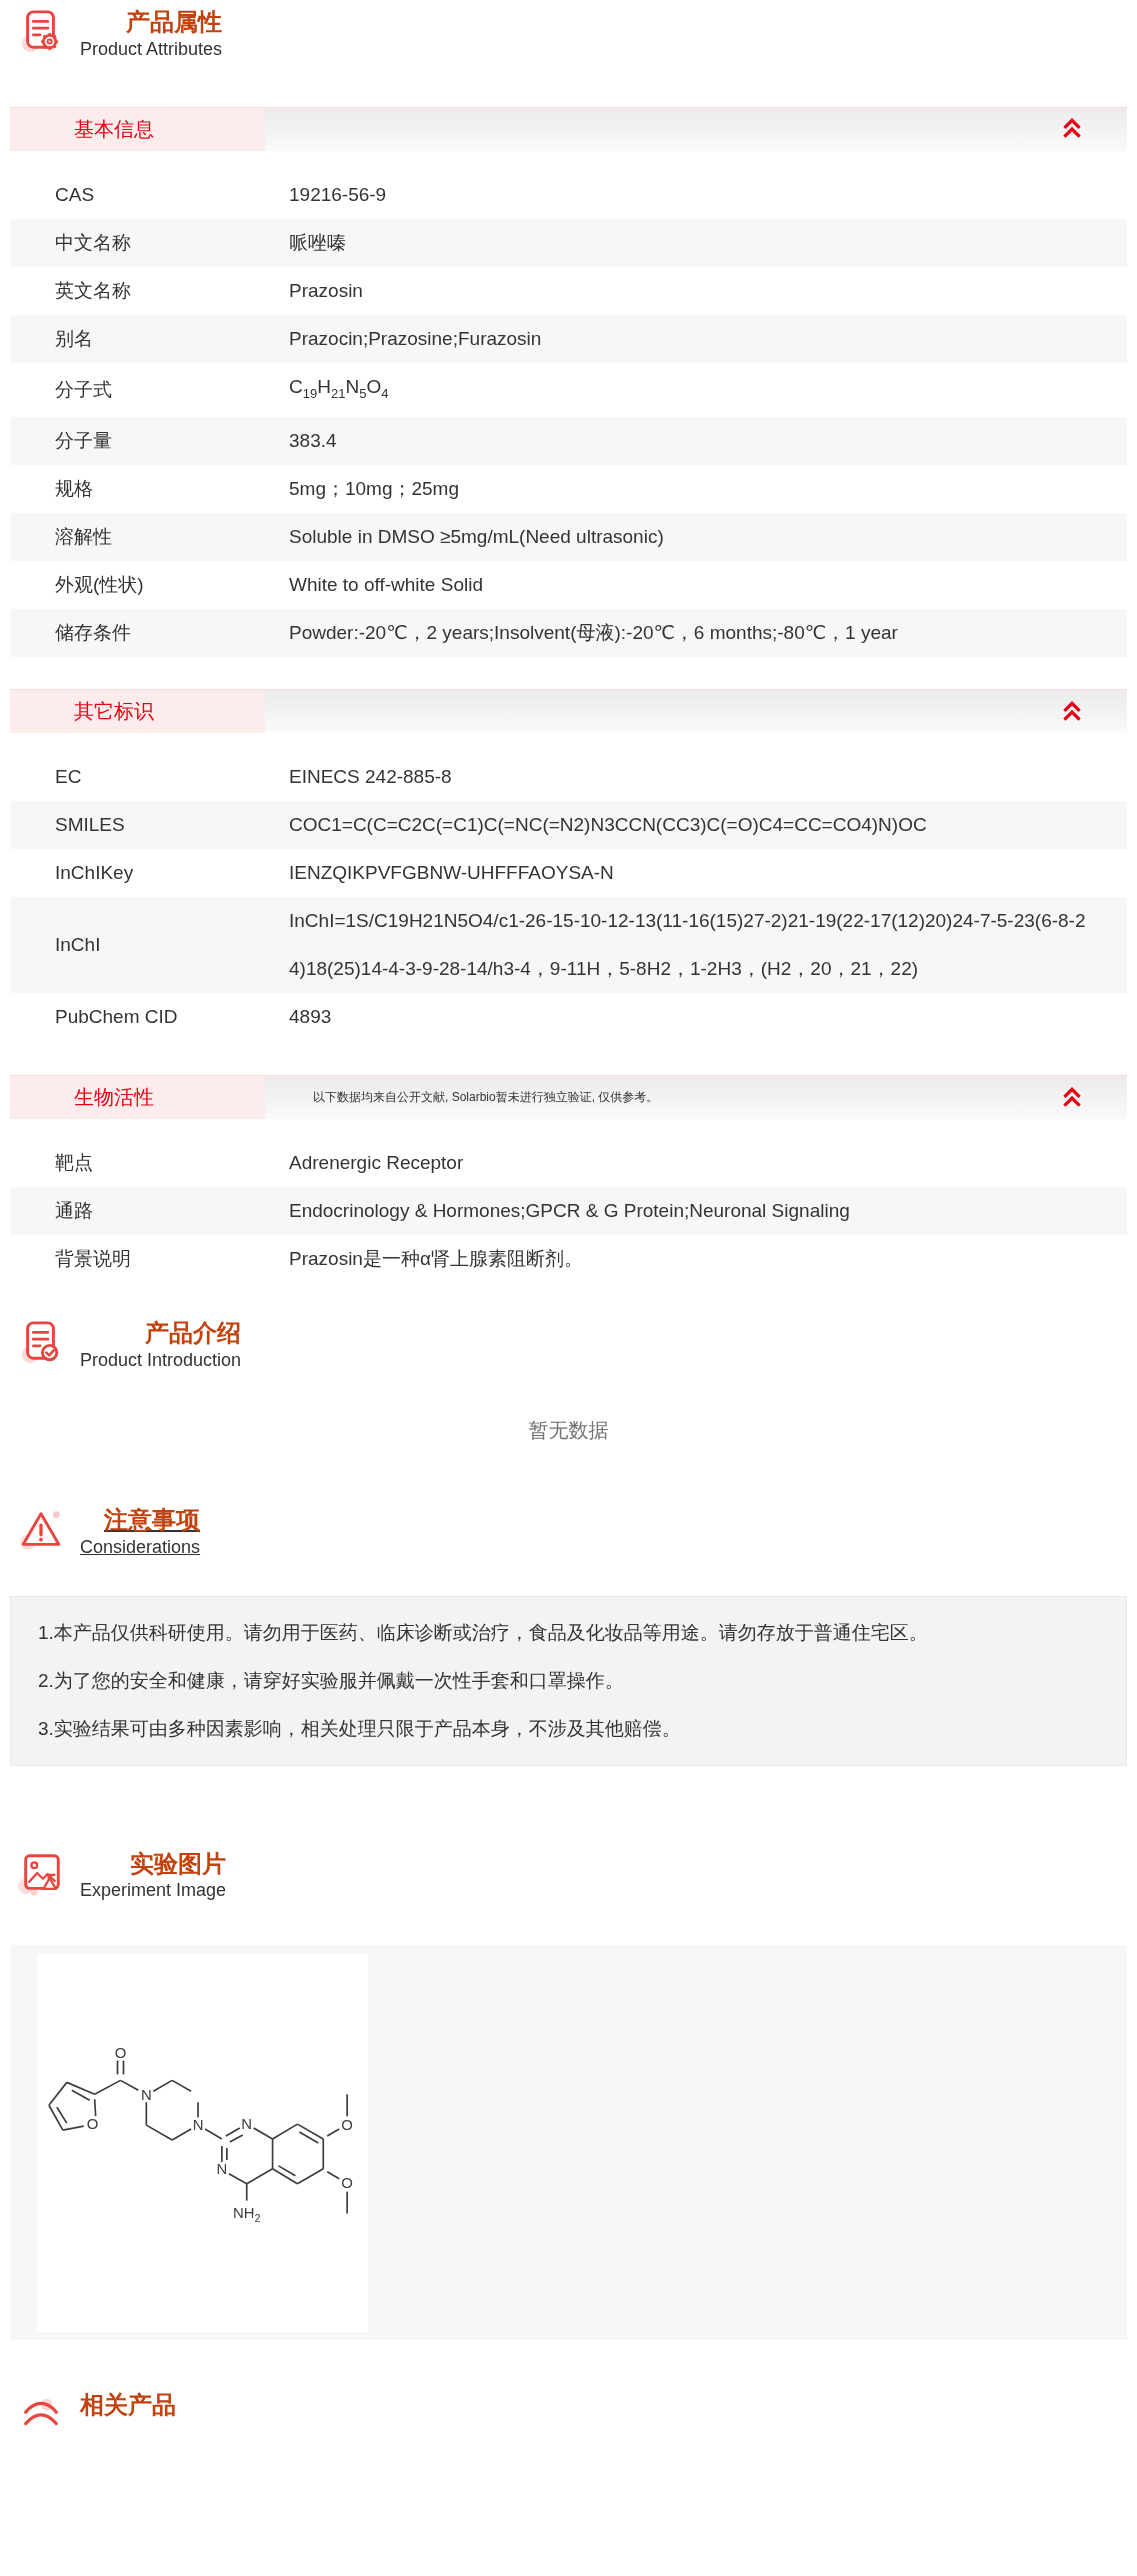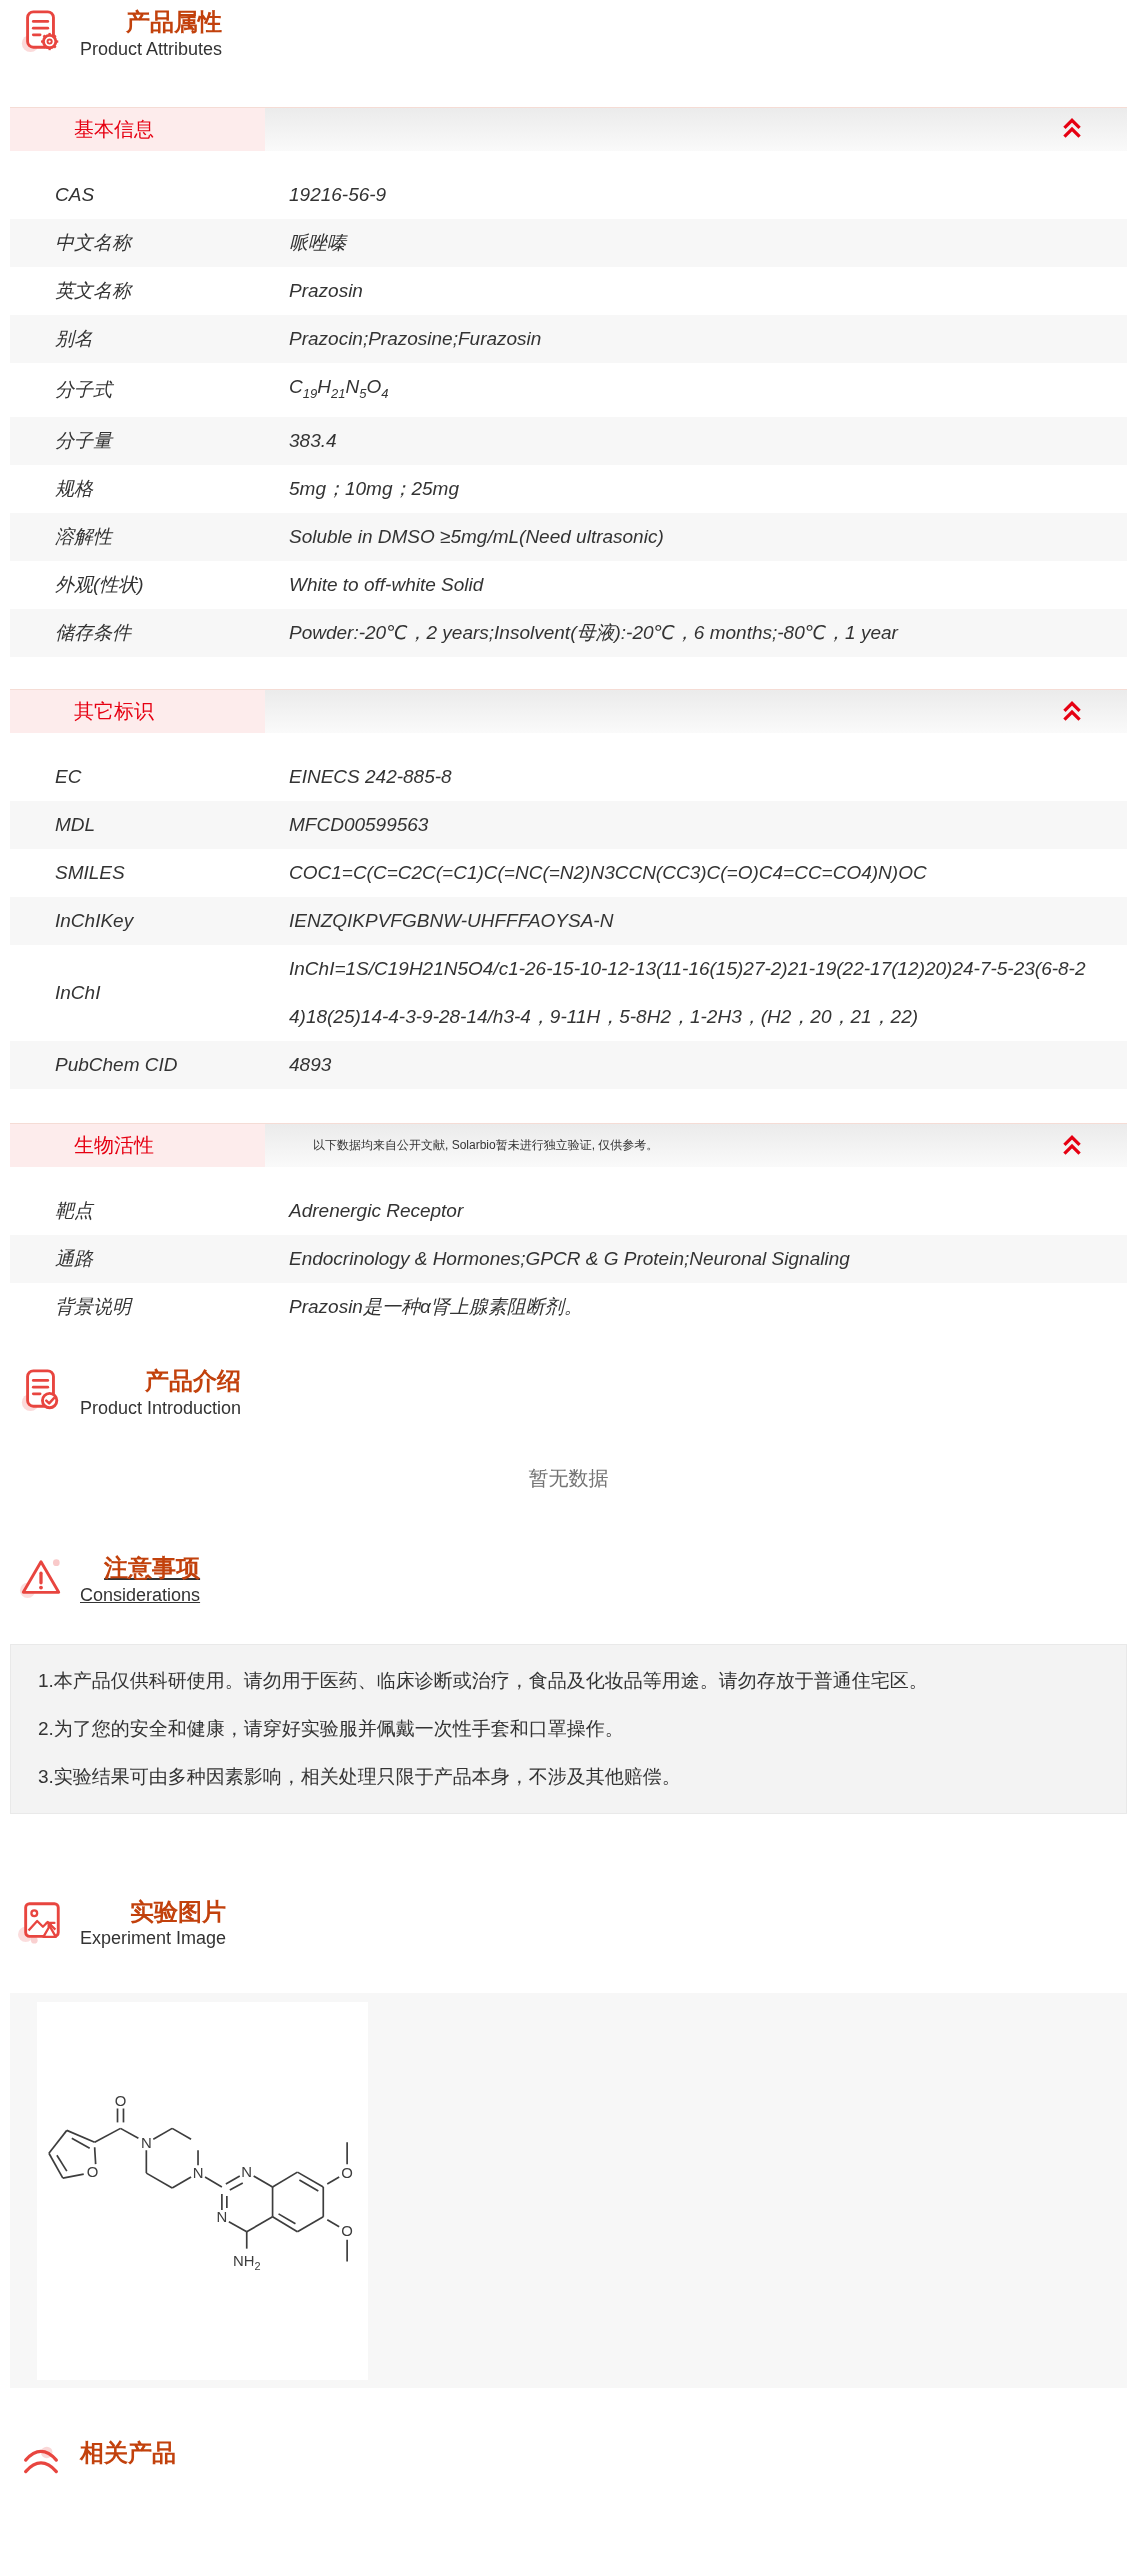--- a/index.html
+++ b/index.html
@@ -18,21 +18,21 @@
                border-top:1px solid #f5dcd5;
                background:linear-gradient(180deg,#ebebeb 0%,#fafafa 100%); }
   .panel-bar .title-block { width:255px; height:100%; background:#fdecec; display:flex;
                align-items:center; padding-left:64px; flex:none; }
   .panel-bar .bar-title { color:#e60012; font-size:20px; }
   .panel-bar .bar-note { font-size:12px; color:#333; padding-left:8px; }
   .collapse-btn { position:absolute; right:42px; top:50%; transform:translateY(-50%);
                width:26px; height:26px; background:none; border:none; cursor:pointer; }
 
   
-  .rows { margin-top:20px;font-style:italic; }
+  .rows { margin-top:20px; }
   .row { display:flex; align-items:center; min-height:48px; padding-left:45px; font-size:19px; }
   .row:nth-child(even) { background:#f7f7f7; }
   .row .lbl { width:234px; flex:none; color:#333; }
   .row .val { flex:1; padding-right:28px; line-height:48px; word-break:break-all; color:#333; }
   .row .val sub { font-size:13px; }
 
   .m-basic   { margin-top:47px; }
   .m-other   { margin-top:32px; }
   .m-bio     { margin-top:34px;gap:40px; }
   .rows-gap  { margin-bottom:30px; }
@@ -146,24 +146,20 @@
         <polyline points="5,19 12,12 19,19" fill="none" stroke="#e60012" stroke-width="3"></polyline>
       </svg>
     </button>
   </div>
   <div class="rows rows-gap">
       <div class="row">
         <div class="lbl">EC</div>
         <div class="val">EINECS 242-885-8</div>
       </div>
       <div class="row">
-        <div class="lbl">MDL</div>
-        <div class="val">MFCD00599563</div>
-      </div>
-      <div class="row">
         <div class="lbl">SMILES</div>
         <div class="val">COC1=C(C=C2C(=C1)C(=NC(=N2)N3CCN(CC3)C(=O)C4=CC=CO4)N)OC</div>
       </div>
       <div class="row">
         <div class="lbl">InChIKey</div>
         <div class="val">IENZQIKPVFGBNW-UHFFFAOYSA-N</div>
       </div>
       <div class="row">
         <div class="lbl">InChI</div>
         <div class="val">InChI=1S/C19H21N5O4/c1-26-15-10-12-13(11-16(15)27-2)21-19(22-17(12)20)24-7-5-23(6-8-24)18(25)14-4-3-9-28-14/h3-4，9-11H，5-8H2，1-2H3，(H2，20，21，22)</div>

